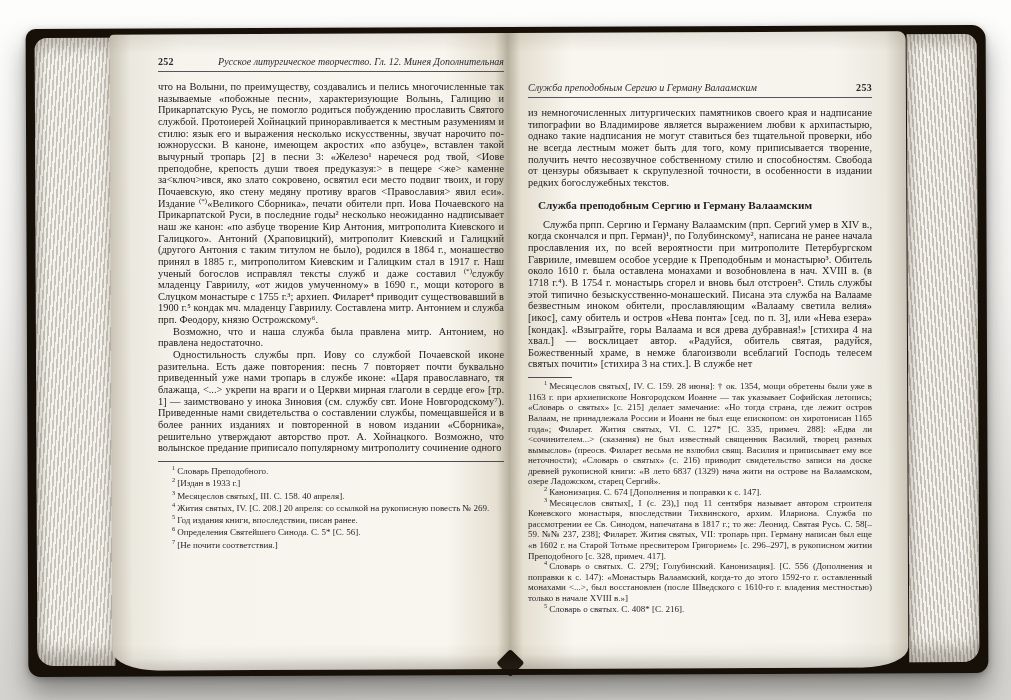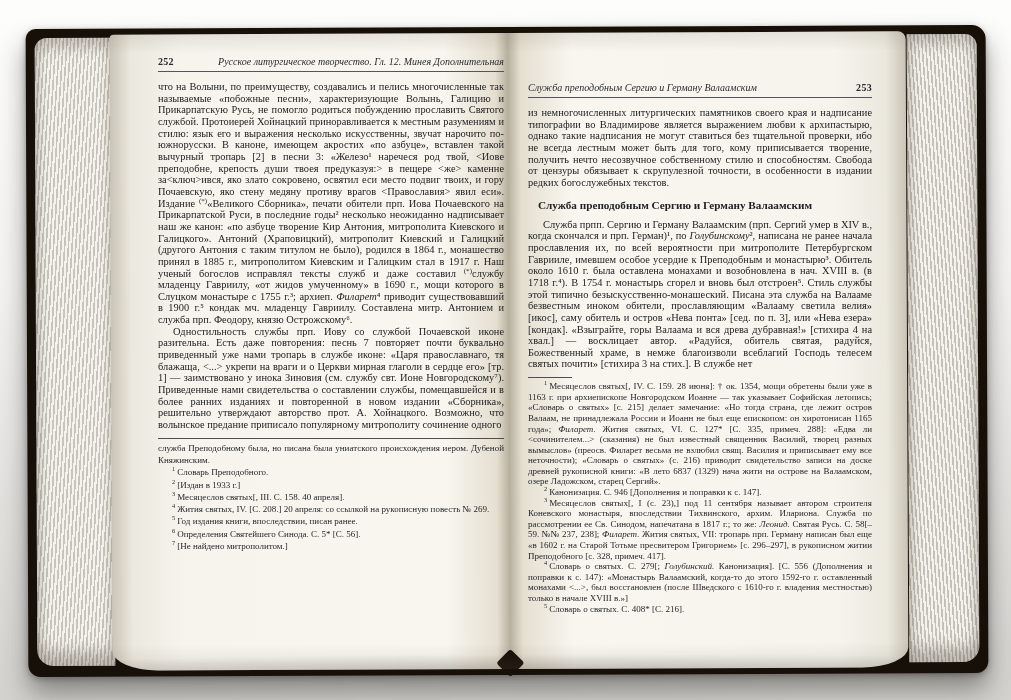--- a/index.html
+++ b/index.html
@@ -56,21 +56,21 @@
   }
   .pnum{font-weight:bold;letter-spacing:.3px;}
   .ptitle{font-style:italic;white-space:nowrap;overflow:hidden;}
   .pbody{margin-top:9px;font-size:10.4px;line-height:11.65px;text-align:justify;}
   .p{margin:0;text-indent:15px;}
   .p.first{text-indent:0;}
   .sect{
     margin:10px 0 7px;font-size:11.2px;line-height:13px;font-weight:bold;
     text-indent:10px;color:#222226;
   }
-  .it{font-style:italic;}
+  .it{}
   .sp{vertical-align:super;font-size:.68em;line-height:0;}
   
   .pfoot{margin-top:7px;}
   .frule{border-top:1px solid #4c4c52;height:0;margin-bottom:3px;}
   .frule.short{width:44px;}
   .lfoot{font-size:9px;line-height:12.3px;color:#26262c;text-align:justify;}
   .lfoot .fn{margin:0;text-indent:14px;}
   .lfoot .fncont{margin:0;text-indent:0;}
   .rfoot{font-size:9px;line-height:10.6px;color:#26262c;text-align:justify;}
   .rfoot .fn{margin:0;text-indent:16px;}
@@ -89,48 +89,48 @@
     </div>
   </div>
 
   <div class="pagecol lp">
     <div class="phead">
       <span class="pnum">252</span>
       <span class="ptitle">Русское литургическое творчество. Гл. 12. Минея Дополнительная</span>
     </div>
     <div class="pbody">
       <p class="p first"><span>что на Волыни, по преимуществу, создавались и пелись многочисленные так называемые «побожные песни», характеризующие Волынь, Галицию и Прикарпатскую Русь, не помогло родиться побуждению прославить Святого службой. Протоиерей Хойнацкий приноравливается к местным разумениям и стилю: язык его и выражения несколько искусственны, звучат нарочито по-южнорусски. В каноне, имеющем акростих «по азбуце», вставлен такой вычурный тропарь [2] в песни 3: «Железо¹ наречеся род твой, &lt;Иове преподобне, крепость души твоея предуказуя:&gt; в пещере &lt;же&gt; каменне за&lt;ключ&gt;ився, яко злато сокровено, освятил еси место подвиг твоих, и гору Почаевскую, яко стену медяну противу врагов &lt;Православия&gt; явил еси». Издание </span><span class="sp">(*)</span><span>«Великого Сборника», печати обители прп. Иова Почаевского на Прикарпатской Руси, в последние годы² несколько неожиданно надписывает наш же канон: «по азбуце творение Кир Антония, митрополита Киевского и Галицкого». Антоний (Храповицкий), митрополит Киевский и Галицкий (другого Антония с таким титулом не было), родился в 1864 г., монашество принял в 1885 г., митрополитом Киевским и Галицким стал в 1917 г. Наш ученый богослов исправлял тексты служб и даже составил </span><span class="sp">(*)</span><span>службу младенцу Гавриилу, «от жидов умученному» в 1690 г., мощи которого в Слуцком монастыре с 1755 г.³; архиеп. </span><span class="it">Филарет</span><span>⁴ приводит существовавший в 1900 г.⁵ кондак мч. младенцу Гавриилу. Составлена митр. Антонием и служба прп. Феодору, князю Острожскому⁶.</span></p>
+      <p class="p"><span>Возможно, что и наша служба была правлена митр. Антонием, но правлена недостаточно.</span></p>
       <p class="p"><span>Одностильность службы прп. Иову со службой Почаевской иконе разительна. Есть даже повторения: песнь 7 повторяет почти буквально приведенный уже нами тропарь в службе иконе: «Царя православнаго, тя блажаща, &lt;...&gt; укрепи на враги и о Церкви мирная глаголи в сердце его» [тр. 1] — заимствовано у инока Зиновия (см. службу свт. Ионе Новгородскому⁷). Приведенные нами свидетельства о составлении службы, помещавшейся и в более ранних изданиях и повторенной в новом издании «Сборника», решительно утверждают авторство прот. А. Хойнацкого. Возможно, что волынское предание приписало популярному митрополиту сочинение одного</span></p>
     </div>
     <div class="pfoot lfoot">
       <div class="frule"></div>
-      <p class="fncont"><span>служба Преподобному была, но писана была униатского происхождения иером. Дубеной Княжинским.</span></p>
       <p class="fn"><span class="fnn">1</span><span><span>Словарь Преподобного.</span></span></p>
       <p class="fn"><span class="fnn">2</span><span><span>[Издан в 1933 г.]</span></span></p>
       <p class="fn"><span class="fnn">3</span><span><span>Месяцеслов святых[, III. С. 158. 40 апреля].</span></span></p>
       <p class="fn"><span class="fnn">4</span><span><span>Жития святых, IV. [С. 208.] 20 апреля: со ссылкой на рукописную повесть № 269.</span></span></p>
       <p class="fn"><span class="fnn">5</span><span><span>Год издания книги, впоследствии, писан ранее.</span></span></p>
       <p class="fn"><span class="fnn">6</span><span><span>Определения Святейшего Синода. С. 5* [С. 56].</span></span></p>
-      <p class="fn"><span class="fnn">7</span><span><span>[Не найдено митрополитом.]</span></span></p>
+      <p class="fn"><span class="fnn">7</span><span><span>[Не почити соответствия.]</span></span></p>
     </div>
   </div>
 
   <div class="pagecol rp">
     <div class="phead">
       <span class="ptitle">Служба преподобным Сергию и Герману Валаамским</span>
       <span class="pnum">253</span>
     </div>
     <div class="pbody">
       <p class="p first"><span>из немногочисленных литургических памятников своего края и надписание типографии во Владимирове является выражением любви к архипастырю, однако такие надписания не могут ставиться без тщательной проверки, ибо не всегда лестным может быть для того, кому приписывается творение, получить нечто несозвучное собственному стилю и способностям. Свобода от цензуры обязывает к скрупулезной точности, в особенности в издании редких богослужебных текстов.</span></p>
       <h2 class="sect">Служба преподобным Сергию и Герману Валаамским</h2>
       <p class="p"><span>Служба прпп. Сергию и Герману Валаамским (прп. Сергий умер в XIV в., когда скончался и прп. Герман)¹, по </span><span class="it">Голубинскому</span><span>², написана не ранее начала прославления их, по всей вероятности при митрополите Петербургском Гаврииле, имевшем особое усердие к Преподобным и монастырю³. Обитель около 1610 г. была оставлена монахами и возобновлена в нач. XVIII в. (в 1718 г.⁴). В 1754 г. монастырь сгорел и вновь был отстроен⁵. Стиль службы этой типично безыскусственно-монашеский. Писана эта служба на Валааме безвестным иноком обители, прославляющим «Валааму светила велия» [икос], саму обитель и остров «Нева понта» [сед. по п. 3], или «Нева езера» [кондак]. «Взыграйте, горы Валаама и вся древа дубравная!» [стихира 4 на хвал.] — восклицает автор. «Радуйся, обитель святая, радуйся, Божественный храме, в немже благоизволи всеблагий Господь телесем святых почити» [стихира 3 на стих.]. В службе нет</span></p>
     </div>
     <div class="pfoot rfoot">
       <div class="frule short"></div>
       <p class="fn"><span class="fnn">1</span><span><span>Месяцеслов святых[, IV. С. 159. 28 июня]: † ок. 1354, мощи обретены были уже в 1163 г. при архиепископе Новгородском Иоанне — так указывает Софийская летопись; «Словарь о святых» [с. 215] делает замечание: «Но тогда страна, где лежит остров Валаам, не принадлежала России и Иоанн не был еще епископом: он хиротонисан 1165 года»; </span><span class="it">Филарет.</span><span> Жития святых, VI. С. 127* [С. 335, примеч. 288]: «Едва ли &lt;сочинителем...&gt; (сказания) не был известный священник Василий, творец разных вымыслов» (преосв. Филарет весьма не взлюбил свящ. Василия и приписывает ему все неточности); «Словарь о святых» (с. 216) приводит свидетельство записи на доске древней рукописной книги: «В лето 6837 (1329) нача жити на острове на Валаамском, озере Ладожском, старец Сергий».</span></span></p>
-      <p class="fn"><span class="fnn">2</span><span><span>Канонизация. С. 946 [Дополнения и поправки к с. 147].</span></span></p>
+      <p class="fn"><span class="fnn">2</span><span><span>Канонизация. С. 674 [Дополнения и поправки к с. 147].</span></span></p>
       <p class="fn"><span class="fnn">3</span><span><span>Месяцеслов святых[, I (с. 23),] под 11 сентября называет автором строителя Коневского монастыря, впоследствии Тихвинского, архим. Илариона. Служба по рассмотрении ее Св. Синодом, напечатана в 1817 г.; то же: </span><span class="it">Леонид.</span><span> Святая Русь. С. 58[–59. №№ 237, 238]; </span><span class="it">Филарет.</span><span> Жития святых, VII: тропарь прп. Герману написан был еще «в 1602 г. на Старой Тотьме пресвитером Григорием» [с. 296–297], в рукописном житии Преподобного [с. 328, примеч. 417].</span></span></p>
       <p class="fn"><span class="fnn">4</span><span><span>Словарь о святых. С. 279[; </span><span class="it">Голубинский.</span><span> Канонизация]. [С. 556 (Дополнения и поправки к с. 147): «Монастырь Валаамский, когда-то до этого 1592-го г. оставленный монахами &lt;...&gt;, был восстановлен (после Шведского с 1610-го г. владения местностью) только в начале XVIII в.»]</span></span></p>
       <p class="fn"><span class="fnn">5</span><span><span>Словарь о святых. С. 408* [С. 216].</span></span></p>
     </div>
   </div>
 
 </div>
 
 </body></html>

